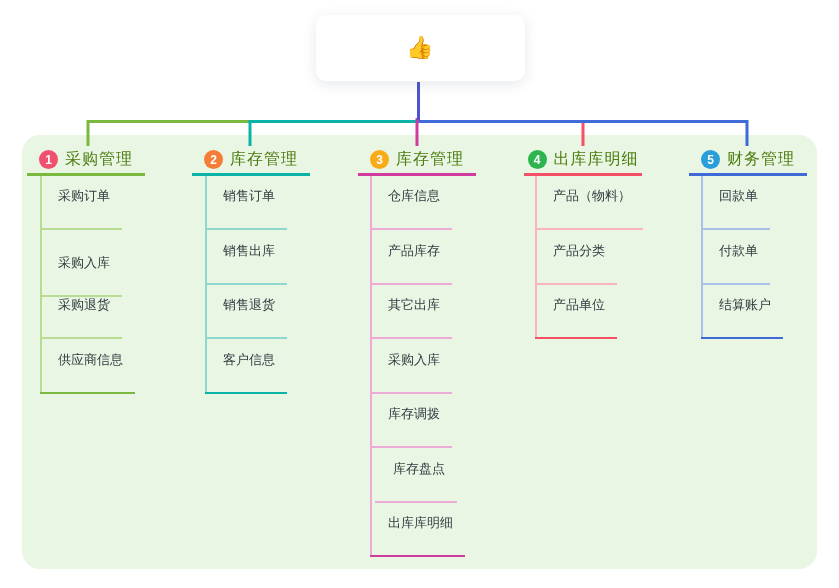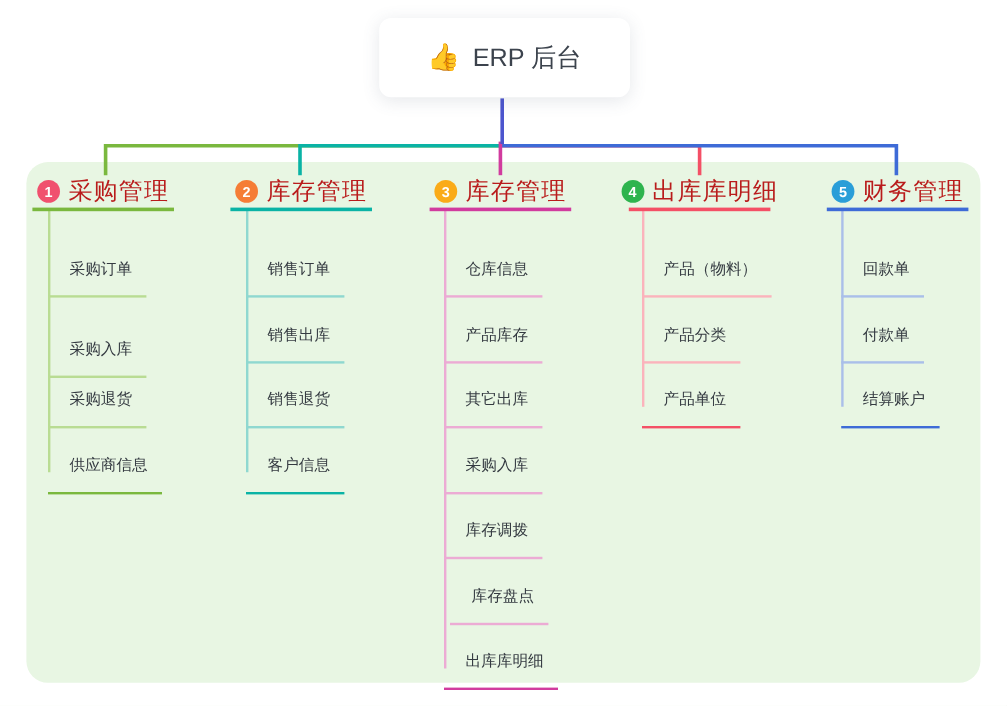--- a/index.html
+++ b/index.html
@@ -19,27 +19,27 @@
     position:absolute;height:30px;box-sizing:border-box;
     border-bottom:3px solid #000;
     display:flex;align-items:center;justify-content:center;gap:7px;
     cursor:pointer;
   }
   .badge{
     width:19px;height:19px;border-radius:50%;
     display:flex;align-items:center;justify-content:center;
     color:#ffffff;font-size:12px;font-weight:bold;flex:0 0 auto;
   }
-  .branch-label{font-size:20px;color:#b91c1c;letter-spacing:1px;white-space:nowrap;}
+  .branch-label{font-size:16px;color:#4d7c0f;letter-spacing:1px;white-space:nowrap;}
   .child-node{
     position:absolute;height:28px;box-sizing:border-box;
-    padding:0 12px 13px 18px;
+    padding:0 12px 23px 18px;
     border-bottom:2px solid #000;
     display:flex;align-items:flex-end;
-    font-size:13px;color:#343a41;white-space:nowrap;cursor:pointer;margin-top:18px;
+    font-size:13px;color:#343a41;white-space:nowrap;cursor:pointer;
   }
 </style>
 </head>
 <body>
 
 <div id="canvas" style="background: rgb(255, 255, 255);">
   <div id="panel" style="background: rgb(232, 246, 227);"></div>
   <svg id="connectors" width="839" height="588" viewBox="0 0 839 588">
       <path d="M88,146 L88,121.5 L418,121.5" stroke="#7ab83e" stroke-width="3" fill="none"></path>
       <path d="M250,146 L250,121.5 L418,121.5" stroke="#0ab3a5" stroke-width="3" fill="none"></path>
@@ -48,21 +48,20 @@
       <path d="M417,118 L417,146" stroke="#d13b9e" stroke-width="3" fill="none"></path>
       <path d="M418.5,82 L418.5,120" stroke="#4c55ce" stroke-width="3" fill="none"></path>
       <path d="M41,174 L41,393.5" stroke="#b9dc93" stroke-width="2" fill="none"></path>
       <path d="M206,174 L206,393.5" stroke="#8fd8d0" stroke-width="2" fill="none"></path>
       <path d="M371,174 L371,557" stroke="#ecabd4" stroke-width="2" fill="none"></path>
       <path d="M536,174 L536,339" stroke="#fbb3bc" stroke-width="2" fill="none"></path>
       <path d="M702,174 L702,339" stroke="#aabfe9" stroke-width="2" fill="none"></path>
     </svg>
   <div id="root-node">
     <span class="emoji">👍</span>
-    <span>ERP 后台</span>
   </div>
   <div id="branches">
       <div class="branch-header" style="left: 27px; top: 146px; width: 118px; border-bottom-color: rgb(122, 184, 62);">
         <span class="badge" style="background: rgb(240, 81, 110);">1</span>
         <span class="branch-label">采购管理</span>
       </div>
       <div class="child-node" style="left: 40px; top: 202px; border-bottom-color: rgb(185, 220, 147);">
         <span>采购订单</span>
       </div>
       <div class="child-node" style="left: 40px; top: 269px; border-bottom-color: rgb(185, 220, 147); text-align: right;">

